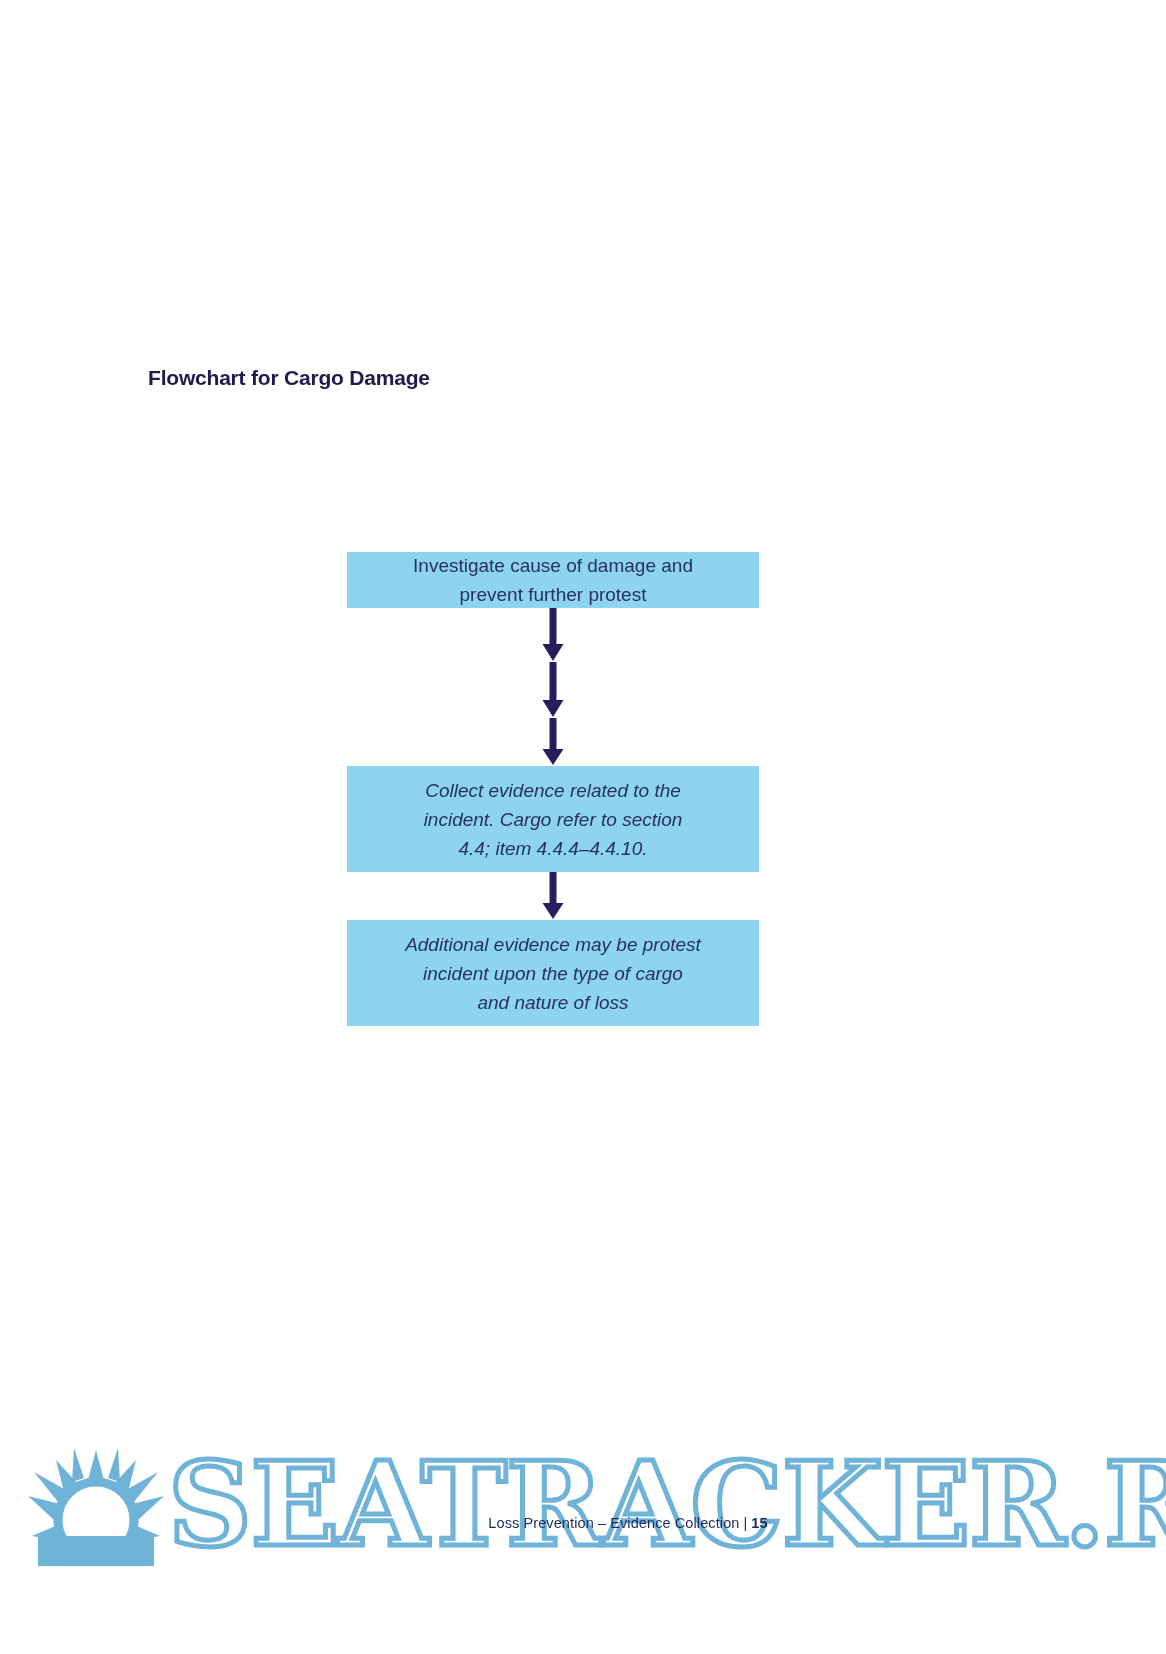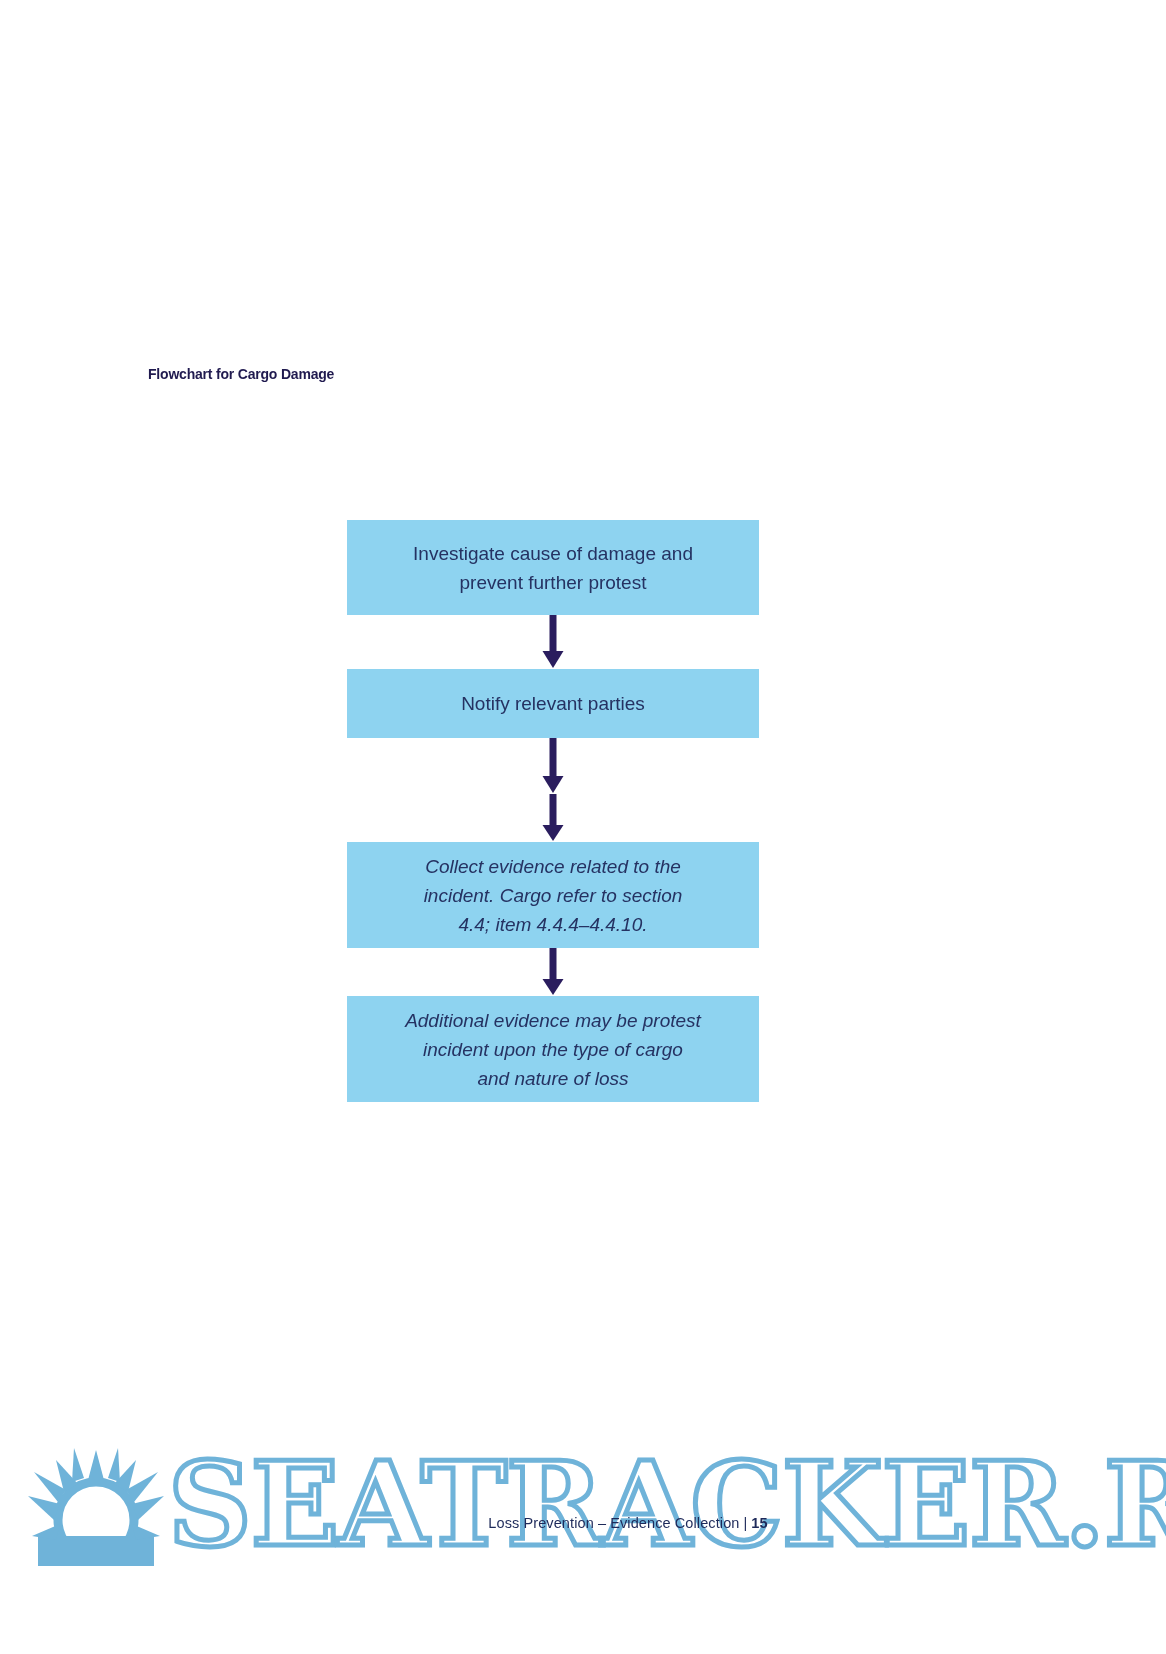--- a/index.html
+++ b/index.html
@@ -15,21 +15,21 @@
     width: 1166px;
     height: 1654px;
     background: #ffffff;
   }
 
   
   .section-title {
     position: absolute;
     left: 148px;
     top: 366px;
-    font-size: 14px;
+    font-size: 21px;
     font-weight: bold;
     letter-spacing: -0.2px;
     color: #201a4f;
     white-space: nowrap;
   }
 
   
   .flowchart {
     position: absolute;
     left: 347px;
@@ -42,21 +42,21 @@
     color: #253262;
     font-size: 19px;
     line-height: 29px;
     text-align: center;
     display: flex;
     align-items: center;
     justify-content: center;
     padding: 6px 18px;
   }
   .flow-node .node-text { display: block; width: 100%; }
-  .h-78  { height: 95px; }
+  .h-78  { height: 56px; margin-top: 32px; }
   .h-69  { height: 69px; }
   .h-106 { height: 106px; font-style: italic; }
 
   .connector {
     width: 412px;
     display: flex;
     justify-content: center;
     align-items: flex-start;
   }
   .c-54 { height: 54px; }
@@ -124,23 +124,20 @@
       </span>
     </div>
 
     <div class="connector c-54">
       <svg width="22" height="54" viewBox="0 0 22 54" aria-hidden="true">
         <rect x="7.5" y="0" width="7" height="38" fill="#2a1d5e"></rect>
         <polygon points="0.5,36 21.5,36 11,53" fill="#2a1d5e"></polygon>
       </svg>
     </div>
 
-    <div class="flow-node h-69">
-      <span class="node-text">Notify relevant parties</span>
-    </div>
 
     <div class="connector c-56">
       <svg width="22" height="56" viewBox="0 0 22 56" aria-hidden="true">
         <rect x="7.5" y="0" width="7" height="40" fill="#2a1d5e"></rect>
         <polygon points="0.5,38 21.5,38 11,55" fill="#2a1d5e"></polygon>
       </svg>
     </div>
 
 
     <div class="connector c-48">

